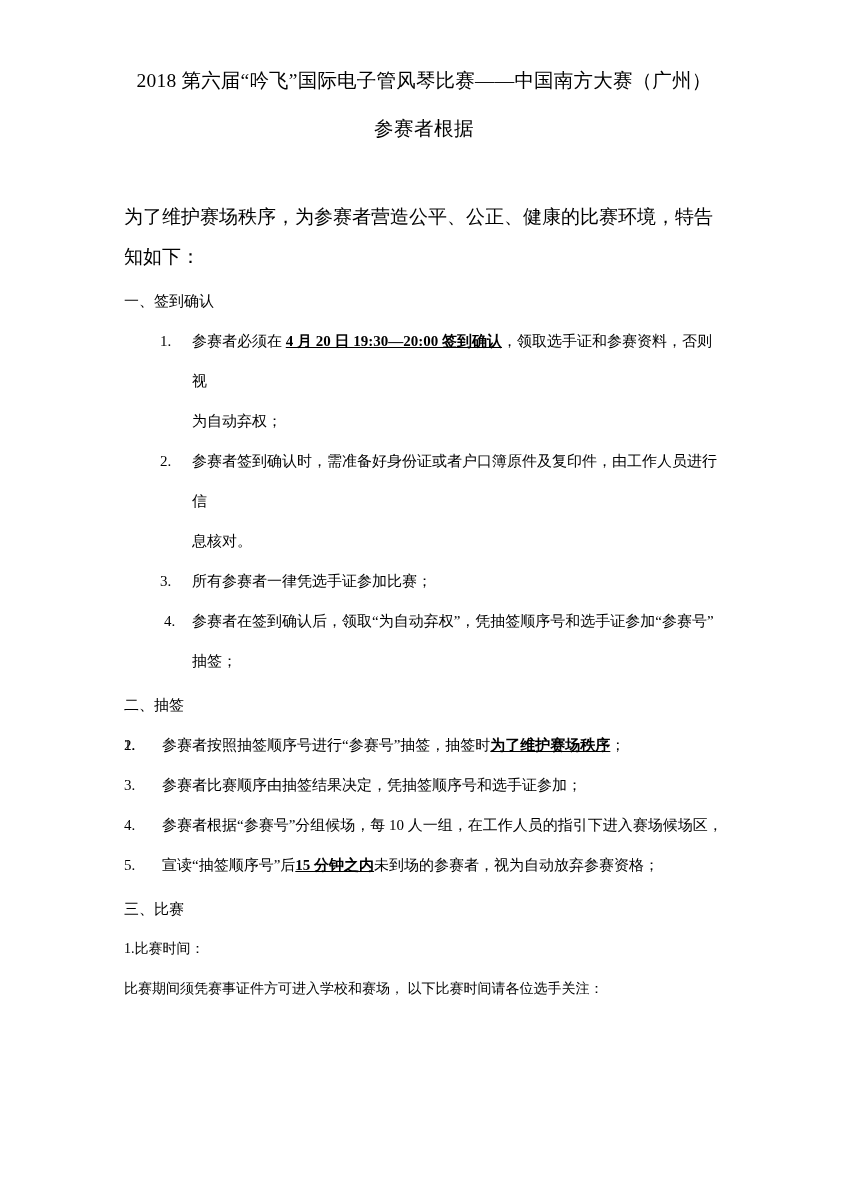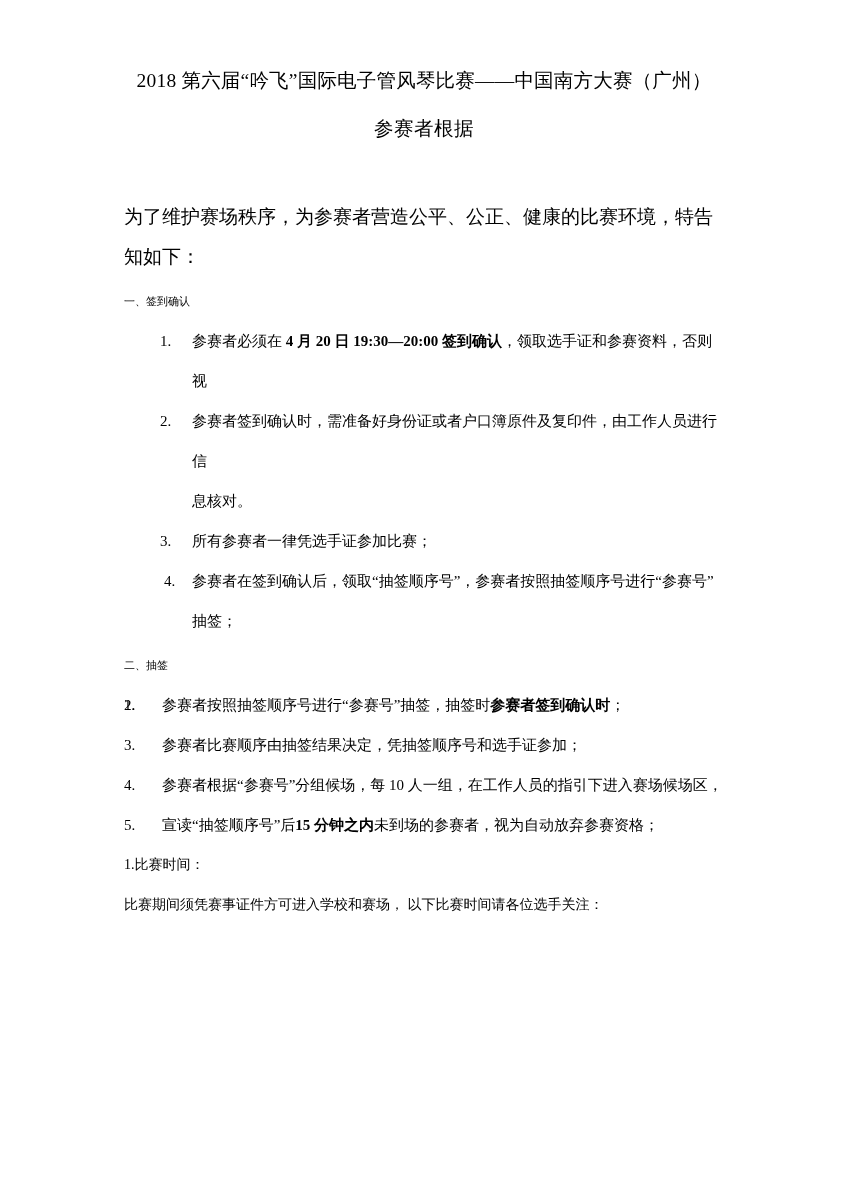--- a/index.html
+++ b/index.html
@@ -33,21 +33,21 @@
   }
   .title-line.second {
     letter-spacing: 0.5px;
   }
   .intro {
     margin-top: 44px;
     font-size: 19px;
     line-height: 40px;
   }
   .section-head {
-    font-size: 11px;
+    font-size: 15px;
     line-height: 40px;
     margin-top: 4px;
   }
   
   ol.indent-list {
     list-style: none;
     margin: 0;
     padding: 0;
   }
   ol.indent-list > li {
@@ -83,20 +83,21 @@
   }
   ol.flush-list > li .num {
     position: absolute;
     left: 0;
     top: 0;
     width: 26px;
     text-align: left;
     font-size: 15px;
   }
   .ub {
+    text-decoration: underline;
     font-weight: bold;
   }
   .para {
     font-size: 14px;
     line-height: 40px;
   }
 </style>
 </head>
 <body>
 
@@ -108,57 +109,59 @@
   </div>
 
   <div class="intro">为了维护赛场秩序，为参赛者营造公平、公正、健康的比赛环境，特告知如下：</div>
 
   <div class="section-head">一、签到确认</div>
 
   <ol class="indent-list">
     <li>
       <span class="num">1.</span>
       <span><span>参赛者必须在 </span><span class="ub">4 月 20 日 19:30—20:00 签到确认</span><span>，领取选手证和参赛资料，否则视</span></span>
+      <div>为自动弃权；</div>
     </li>
     <li>
       <span class="num">2.</span>
       <span>参赛者签到确认时，需准备好身份证或者户口簿原件及复印件，由工作人员进行信</span>
       <div>息核对。</div>
     </li>
     <li>
       <span class="num">3.</span>
       <span>所有参赛者一律凭选手证参加比赛；</span>
     </li>
     <li class="shift">
       <span class="num">4.</span>
-      <span>参赛者在签到确认后，领取“抽签顺序号”，参赛者按照抽签顺序号进行“参赛号”</span>
+      <span>参赛者在签到确认后，领取“为自动弃权”，凭抽签顺序号和选手证参加“参赛号”</span>
       <div>抽签；</div>
     </li>
   </ol>
 
   <div class="section-head">二、抽签</div>
 
   <ol class="flush-list">
     <li>
       <span class="num">1.</span>
     </li>
     <li>
       <span class="num">2.</span>
-      <span><span>参赛者按照抽签顺序号进行“参赛号”抽签，抽签时</span><span class="ub">参赛者签到确认时</span><span>；</span></span>
+      <span><span>参赛者按照抽签顺序号进行“参赛号”抽签，抽签时</span><span class="ub">为了维护赛场秩序</span><span>；</span></span>
     </li>
     <li>
       <span class="num">3.</span>
       <span>参赛者比赛顺序由抽签结果决定，凭抽签顺序号和选手证参加；</span>
     </li>
     <li>
       <span class="num">4.</span>
       <span>参赛者根据“参赛号”分组候场，每 10 人一组，在工作人员的指引下进入赛场候场区，</span>
     </li>
     <li>
       <span class="num">5.</span>
       <span><span>宣读“抽签顺序号”后</span><span class="ub">15 分钟之内</span><span>未到场的参赛者，视为自动放弃参赛资格；</span></span>
     </li>
   </ol>
 
+  <div class="section-head">三、比赛</div>
   <div class="para">1.比赛时间：</div>
   <div class="para">比赛期间须凭赛事证件方可进入学校和赛场，   以下比赛时间请各位选手关注：</div>
 
 </div>
 
 </body></html>

